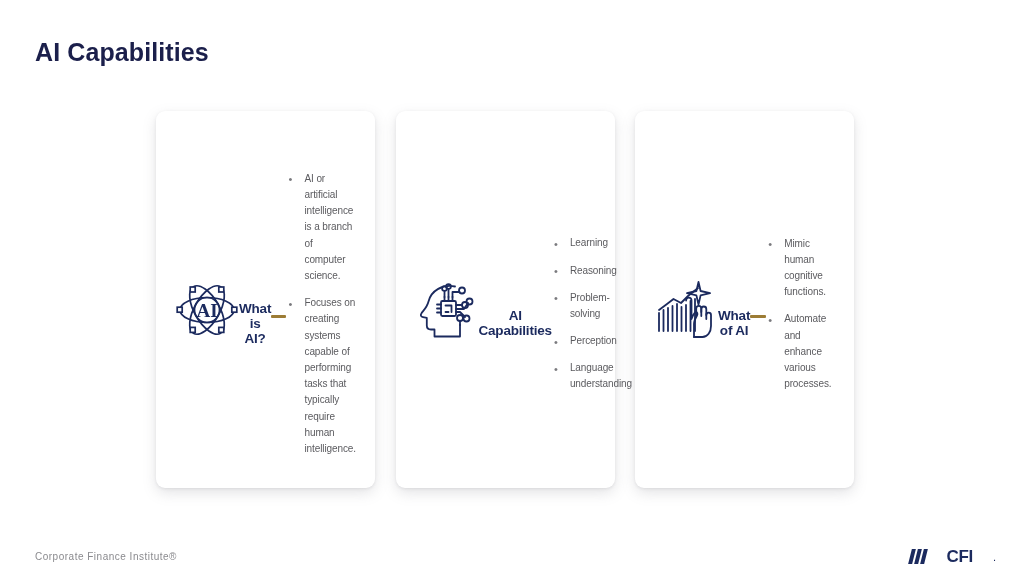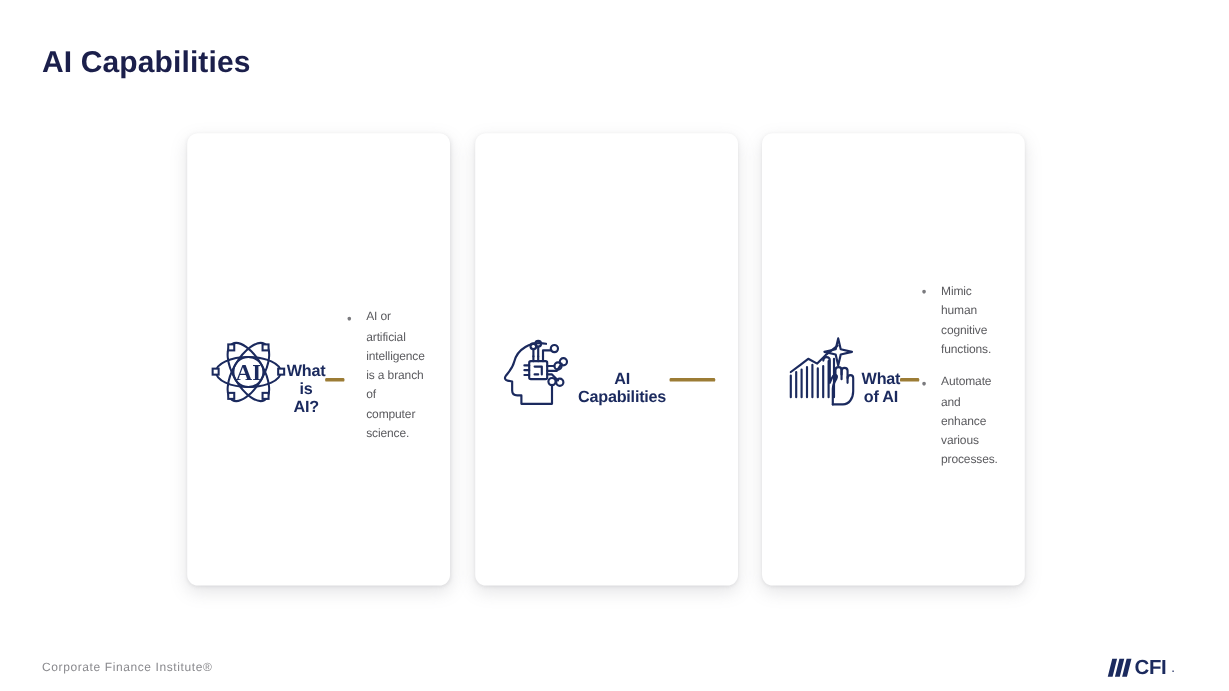--- a/index.html
+++ b/index.html
@@ -107,25 +107,25 @@
   .footer-left {
     position: absolute;
     left: 35px;
     bottom: 14px;
     font-size: 10px;
     color: #8a8a8e;
     letter-spacing: 0.5px;
   }
   .footer-logo {
     position: absolute;
-    right: 45px;
+    right: 28px;
     bottom: 12px;
     display: flex;
     align-items: flex-end;
-    gap: 4px;
+    gap: 20px;
     justify-content: center;
   }
   .logo-bars {
     display: flex;
     gap: 2px;
     transform: skewX(-14deg);
   }
   .logo-bars span {
     display: block;
     width: 4px;
@@ -167,20 +167,21 @@
           <rect x="43.8" y="8.0" width="5" height="5" fill="#ffffff"></rect>
           <rect x="15.2" y="48.4" width="5" height="5" fill="#ffffff"></rect>
           <rect x="43.8" y="48.4" width="5" height="5" fill="#ffffff"></rect>
           <text x="32" y="38" text-anchor="middle" font-family="'Liberation Serif', serif" font-size="19" font-weight="bold" fill="#1b2a5e" stroke="none">AI</text>
         </svg>
       </div>
       <div class="card-title">What is AI?</div>
       <div class="divider"></div>
       <ul class="bullets">
         <li>AI or artificial intelligence is a branch of computer science.</li>
+        <li>Focuses on creating systems capable of performing tasks that typically require human intelligence.</li>
       </ul>
     </div>
 
     <div class="card">
       <div class="card-icon">
         <svg width="64" height="62" viewBox="0 0 64 62" fill="none" stroke="#1b2a5e" stroke-width="1.8" stroke-linejoin="round" stroke-linecap="round">
 
           <path d="M40 7.5 C27 5 16 12 13.5 22.5 C12.2 28 8.5 31.5 6.5 34.2
                    C5.2 36 5.8 37.8 8 38.2 L11.8 38.9
                    L11.8 46.5 C11.8 49 13.5 50.5 16 50.5 L19.5 50.5
@@ -206,20 +207,27 @@
           <circle cx="54.5" cy="22.5" r="3"></circle>
           <circle cx="51.5" cy="39.5" r="3"></circle>
           <circle cx="45" cy="39" r="3"></circle>
           <circle cx="47" cy="11.5" r="3"></circle>
           <circle cx="29.5" cy="9.5" r="2.4"></circle>
           <circle cx="33.5" cy="7.5" r="2.4"></circle>
         </svg>
       </div>
       <div class="card-title">AI Capabilities</div>
       <div class="divider"></div>
+      <ul class="bullets">
+        <li>Learning</li>
+        <li>Reasoning</li>
+        <li>Problem-solving</li>
+        <li>Perception</li>
+        <li>Language understanding</li>
+      </ul>
     </div>
 
     <div class="card">
       <div class="card-icon">
         <svg width="64" height="62" viewBox="0 0 64 62" fill="none" stroke="#1b2a5e" stroke-width="1.8" stroke-linejoin="round" stroke-linecap="round">
 
           <path d="M5 52 V34M9.5 52 V31M14 52 V29M18.5 52 V27M23 52 V25M27.5 52 V28M32 52 V26"></path>
           <path d="M36.5 52 V22M41 52 V20"></path>
 
           <path d="M5 31 L13 25 L19.5 20 L27 24 L34 17 L44 9"></path>

